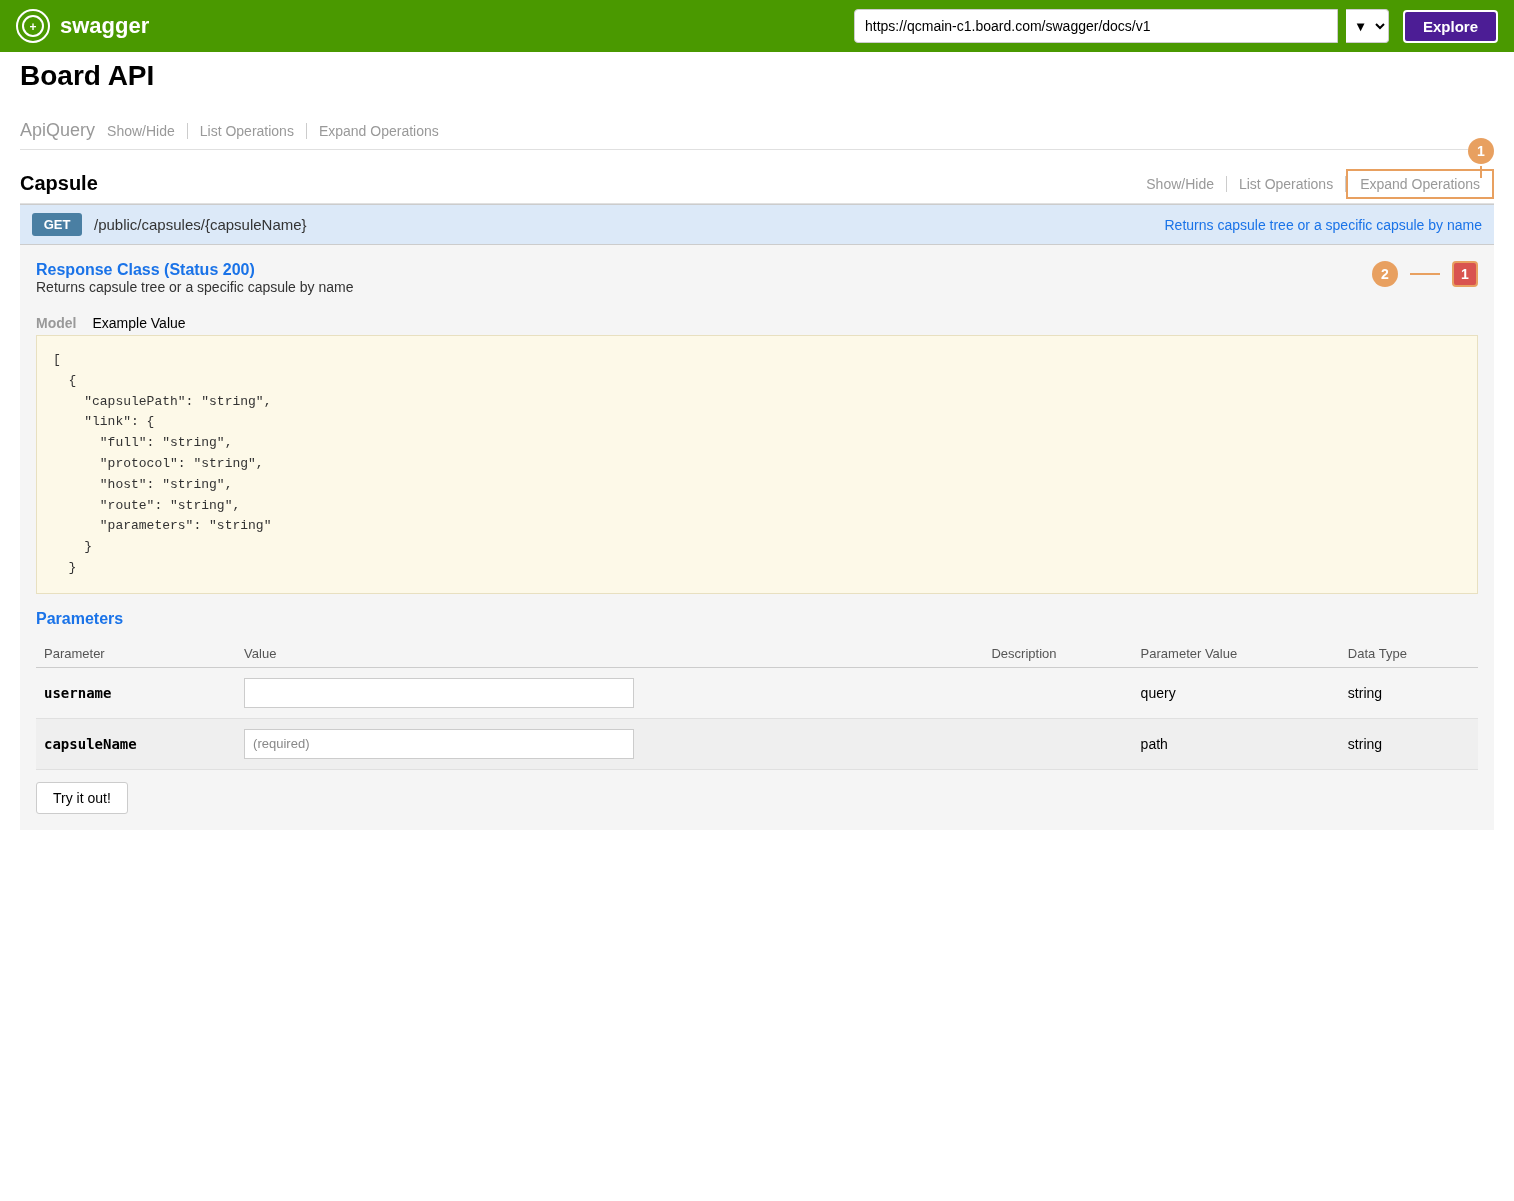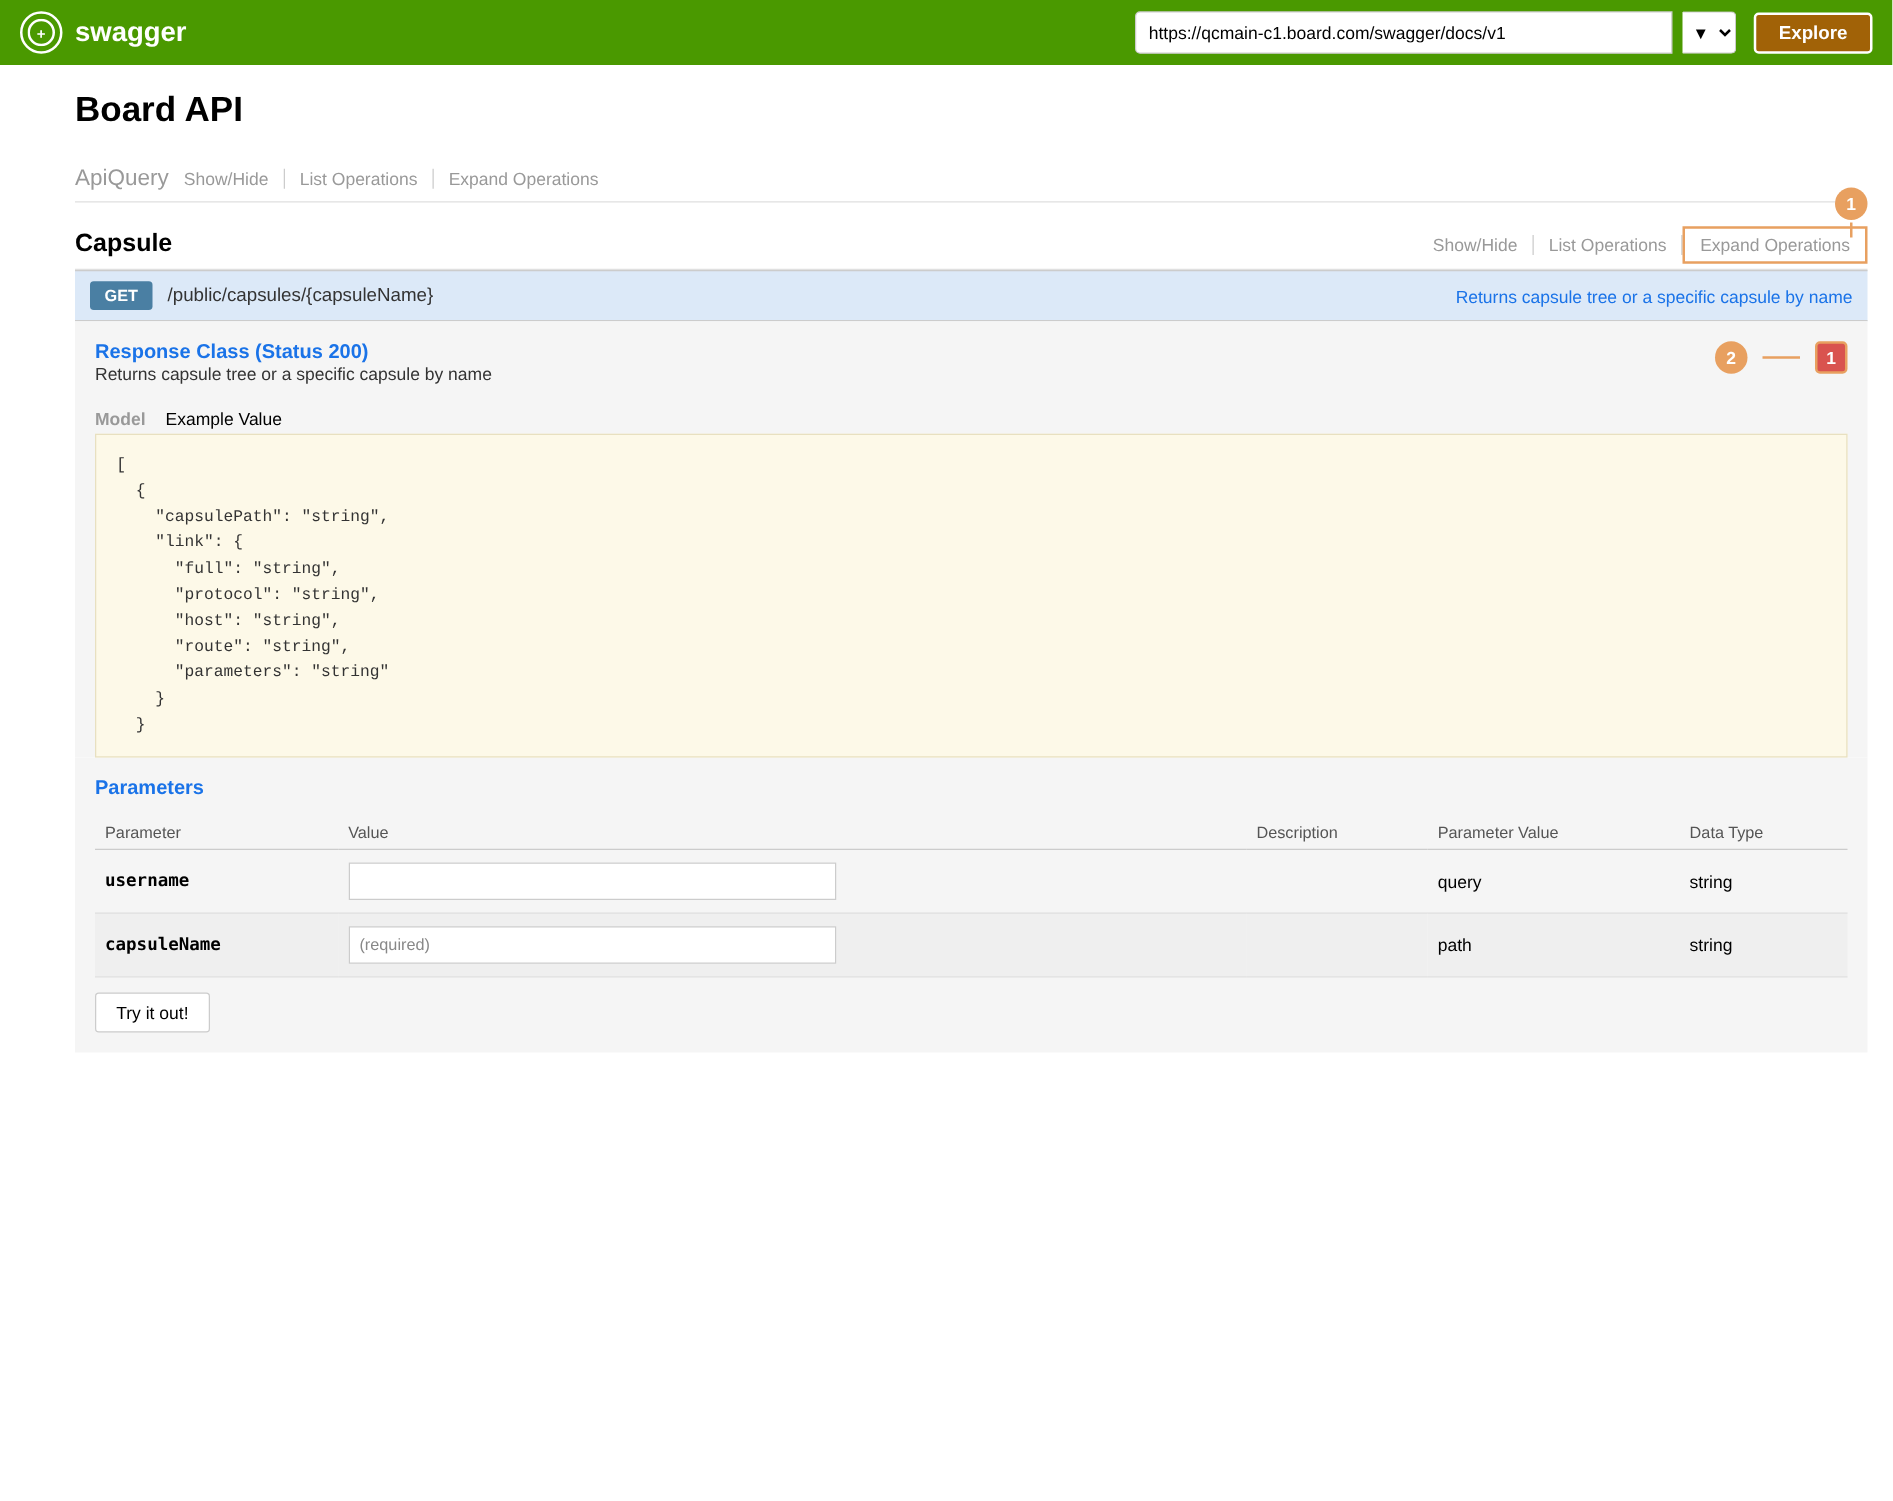--- a/index.html
+++ b/index.html
@@ -33,54 +33,53 @@
       color: #fff;
       font-size: 13px;
       font-weight: bold;
     }
     .header-center {
       display: flex;
       align-items: center;
       gap: 8px;
     }
     .url-input {
-      width: 430px;
+      width: 484px;
       height: 34px;
       padding: 0 10px;
       border: 1px solid #ccc;
       border-radius: 4px 0 0 4px;
       font-size: 14px;
       background: #fff;
     }
     .url-dropdown {
       height: 34px;
       border: 1px solid #ccc;
       border-left: none;
       padding: 0 4px;
       background: #fff;
       cursor: pointer;
       border-radius: 0 4px 4px 0;
     }
     .explore-btn {
-      background: #a16207;
+      background: #4c1d95;
       color: #fff;
       border: 2px solid #fff;
       padding: 6px 18px;
       font-size: 15px;
       font-weight: bold;
       border-radius: 4px;
       cursor: pointer;
       margin-left: 6px;
     }
 
     
     .main {
-      padding: 20px 20px 20px 20px;
+      padding: 8px 20px 20px 20px;
       background: #fff;
-      margin-left: 40px;
     }
 
     .page-title {
       font-size: 28px;
       font-weight: bold;
       color: #000;
       margin-bottom: 20px;
     }
 
     

